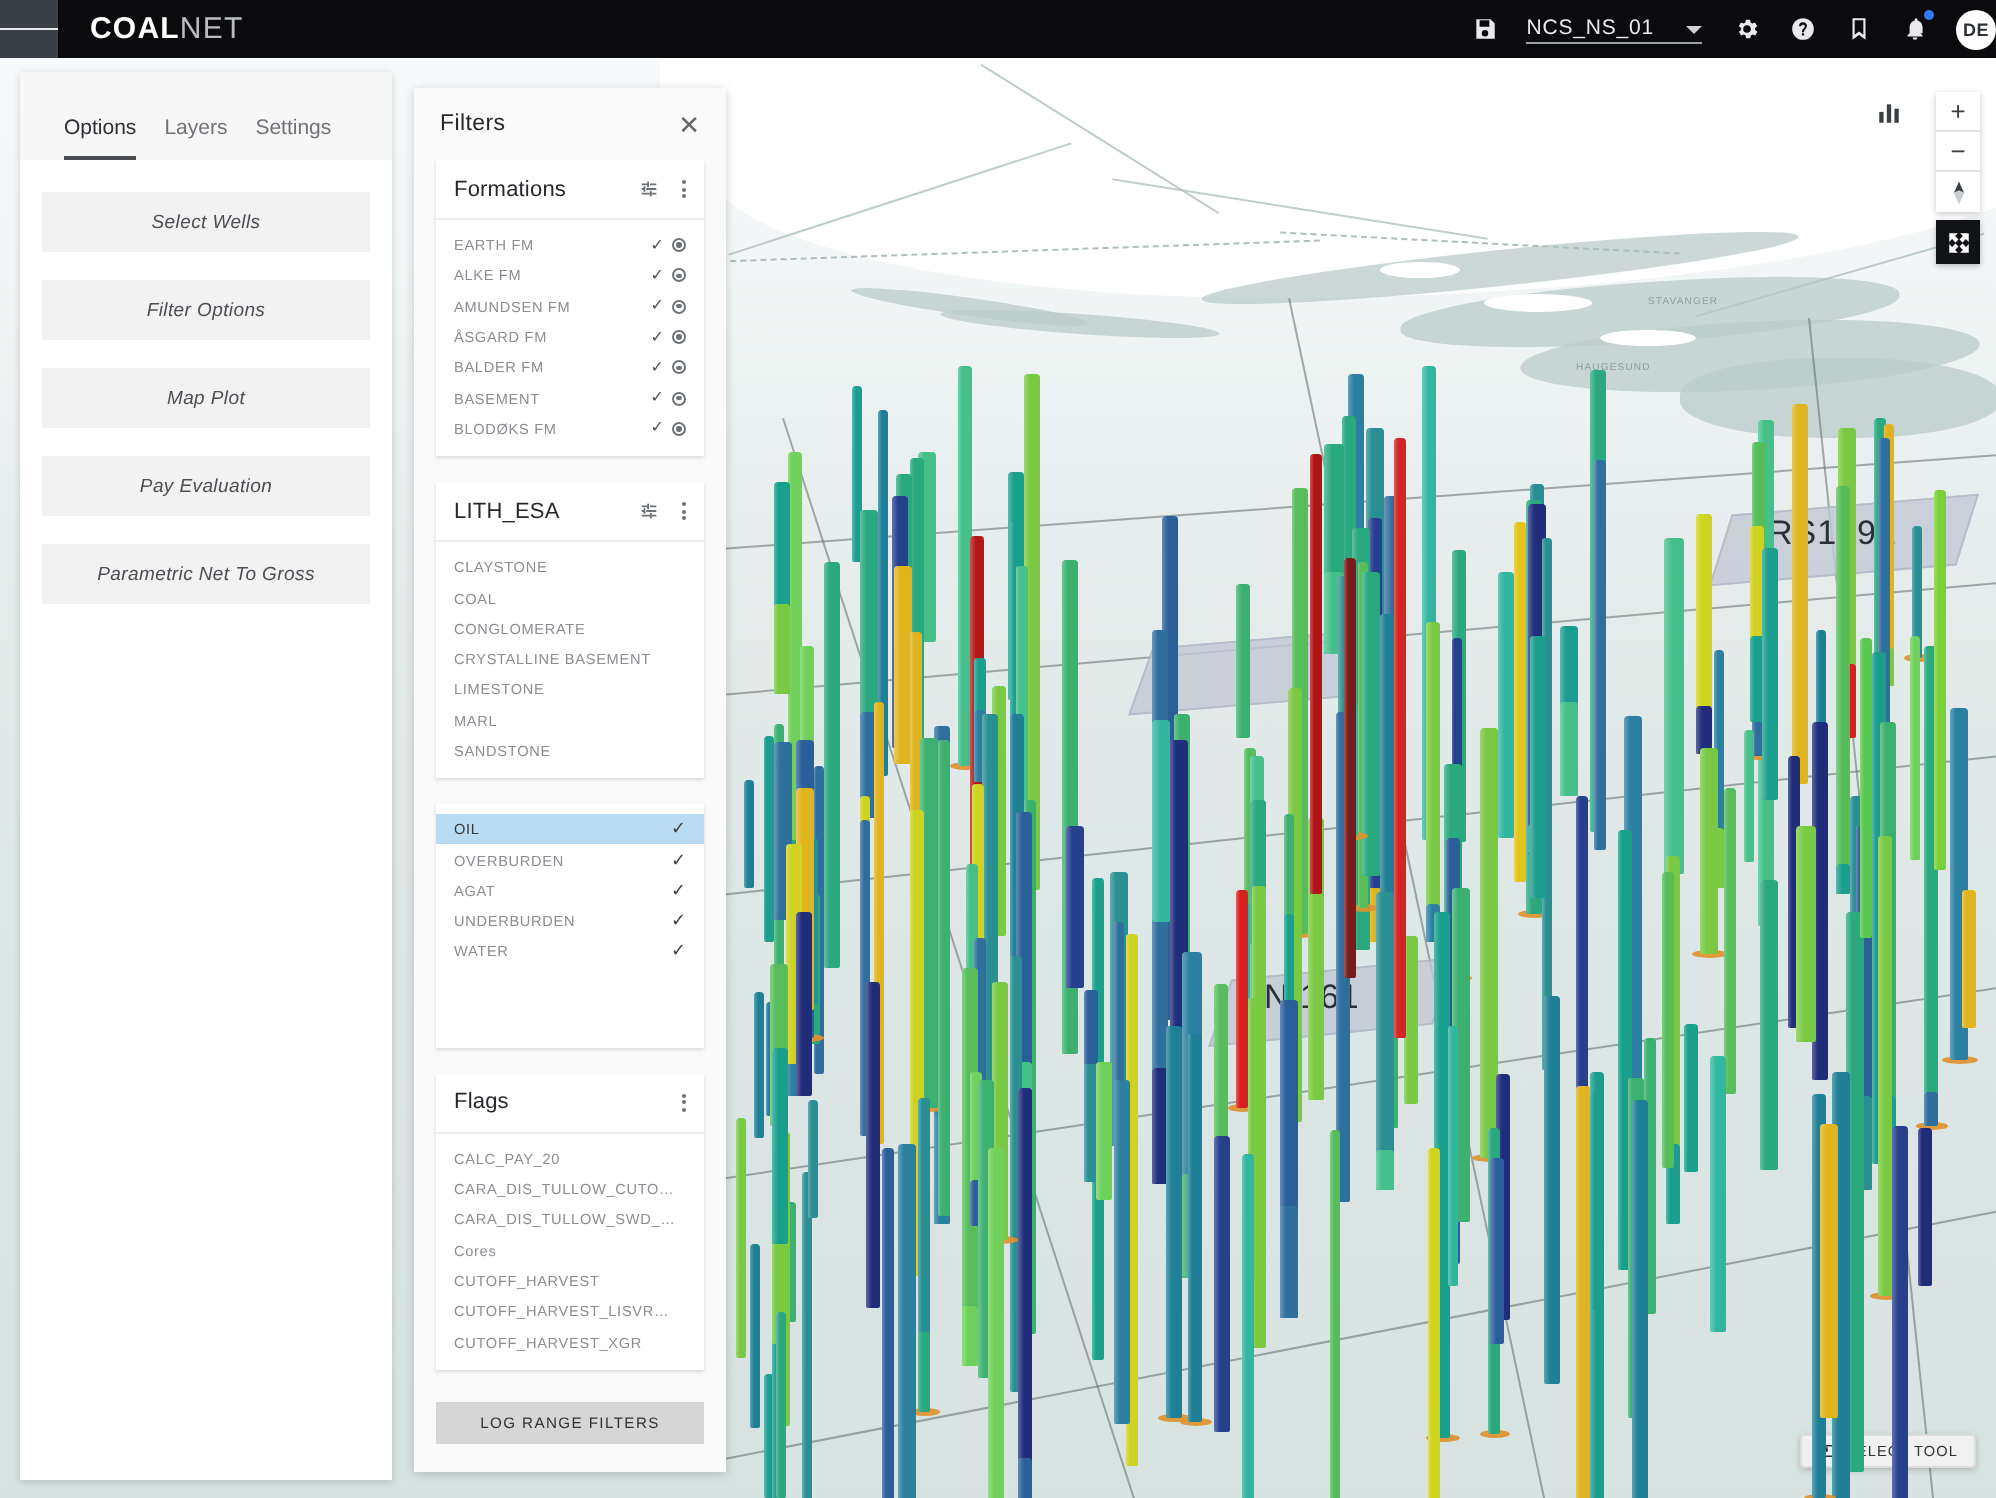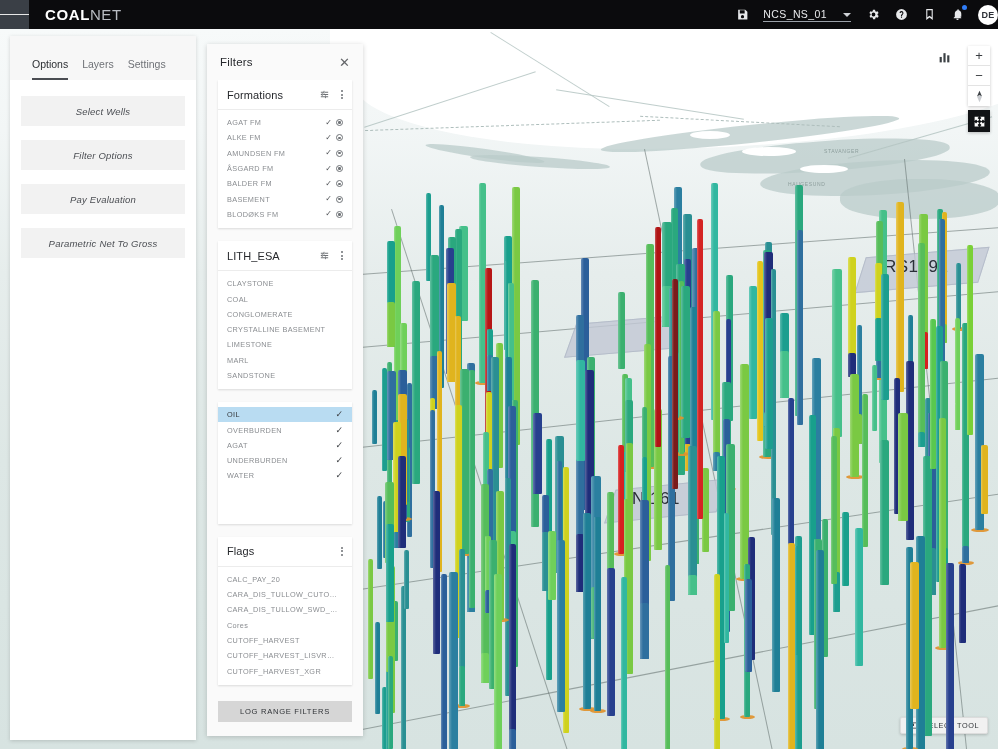--- a/index.html
+++ b/index.html
@@ -575,20 +575,21 @@
 
   <div id="leftpanel">
     <div id="lp-tabs">
       <div class="lp-tab active">Options</div>
       <div class="lp-tab">Layers</div>
       <div class="lp-tab">Settings</div>
     </div>
     <div id="lp-body">
       <div class="lp-btn">Select Wells</div>
       <div class="lp-btn">Filter Options</div>
+      <div class="lp-btn">Map Plot</div>
       <div class="lp-btn">Pay Evaluation</div>
       <div class="lp-btn">Parametric Net To Gross</div>
     </div>
   </div>
 
   <div id="filters">
     <div id="filters-head">
       <div id="filters-title">Filters</div>
       <div id="filters-close">✕</div>
     </div>
@@ -607,21 +608,21 @@
               </div>
               <div class="kebab">
                 <i></i>
                 <i></i>
                 <i></i>
               </div>
             </div>
           </div>
           <div class="card-list">
             <div class="row">
-              <span class="lbl">AGAT FM</span>
+              <span class="lbl">EARTH FM</span>
               <span class="rt">
                 <span class="chk">✓</span>
                 <span class="eye">
                   <i></i>
                 </span>
               </span>
             </div>
             <div class="row">
               <span class="lbl">ALKE FM</span>
               <span class="rt">

